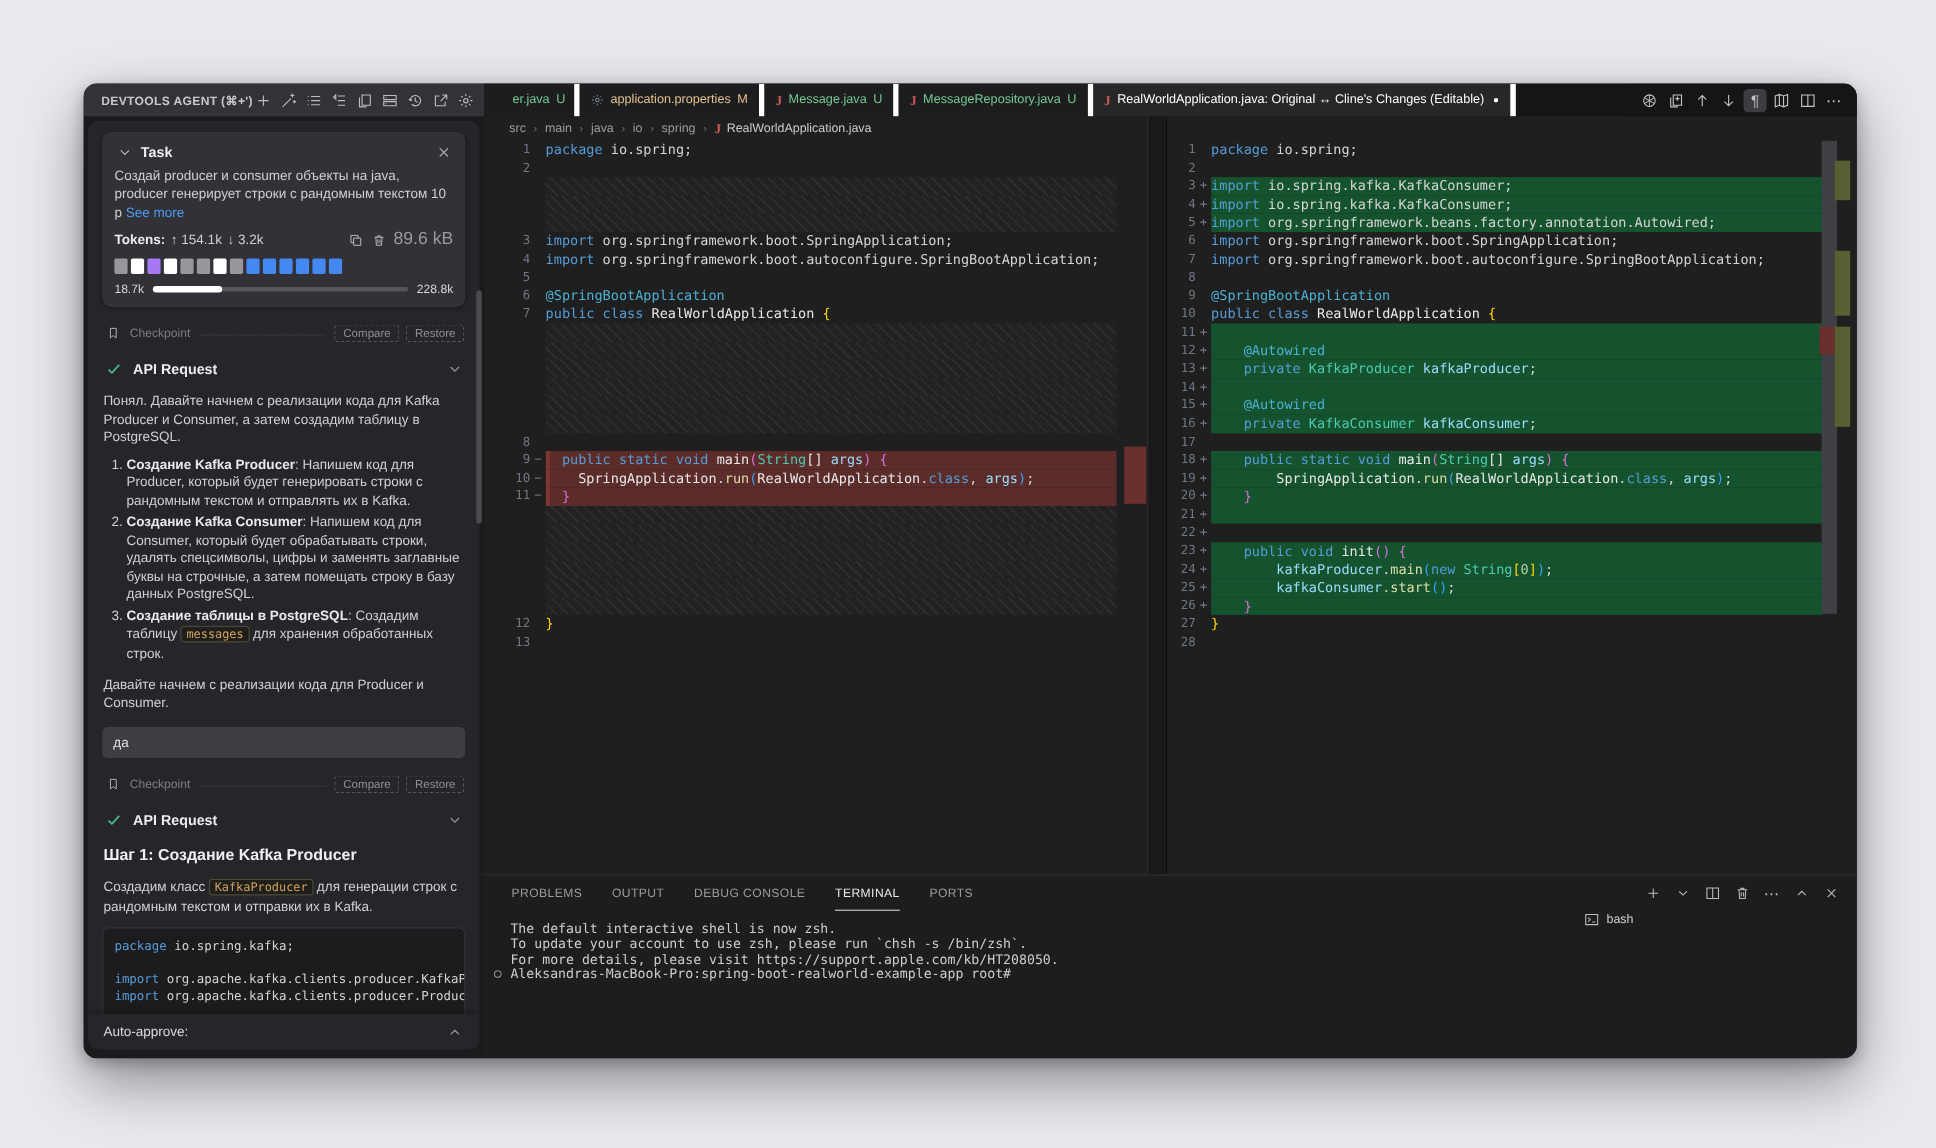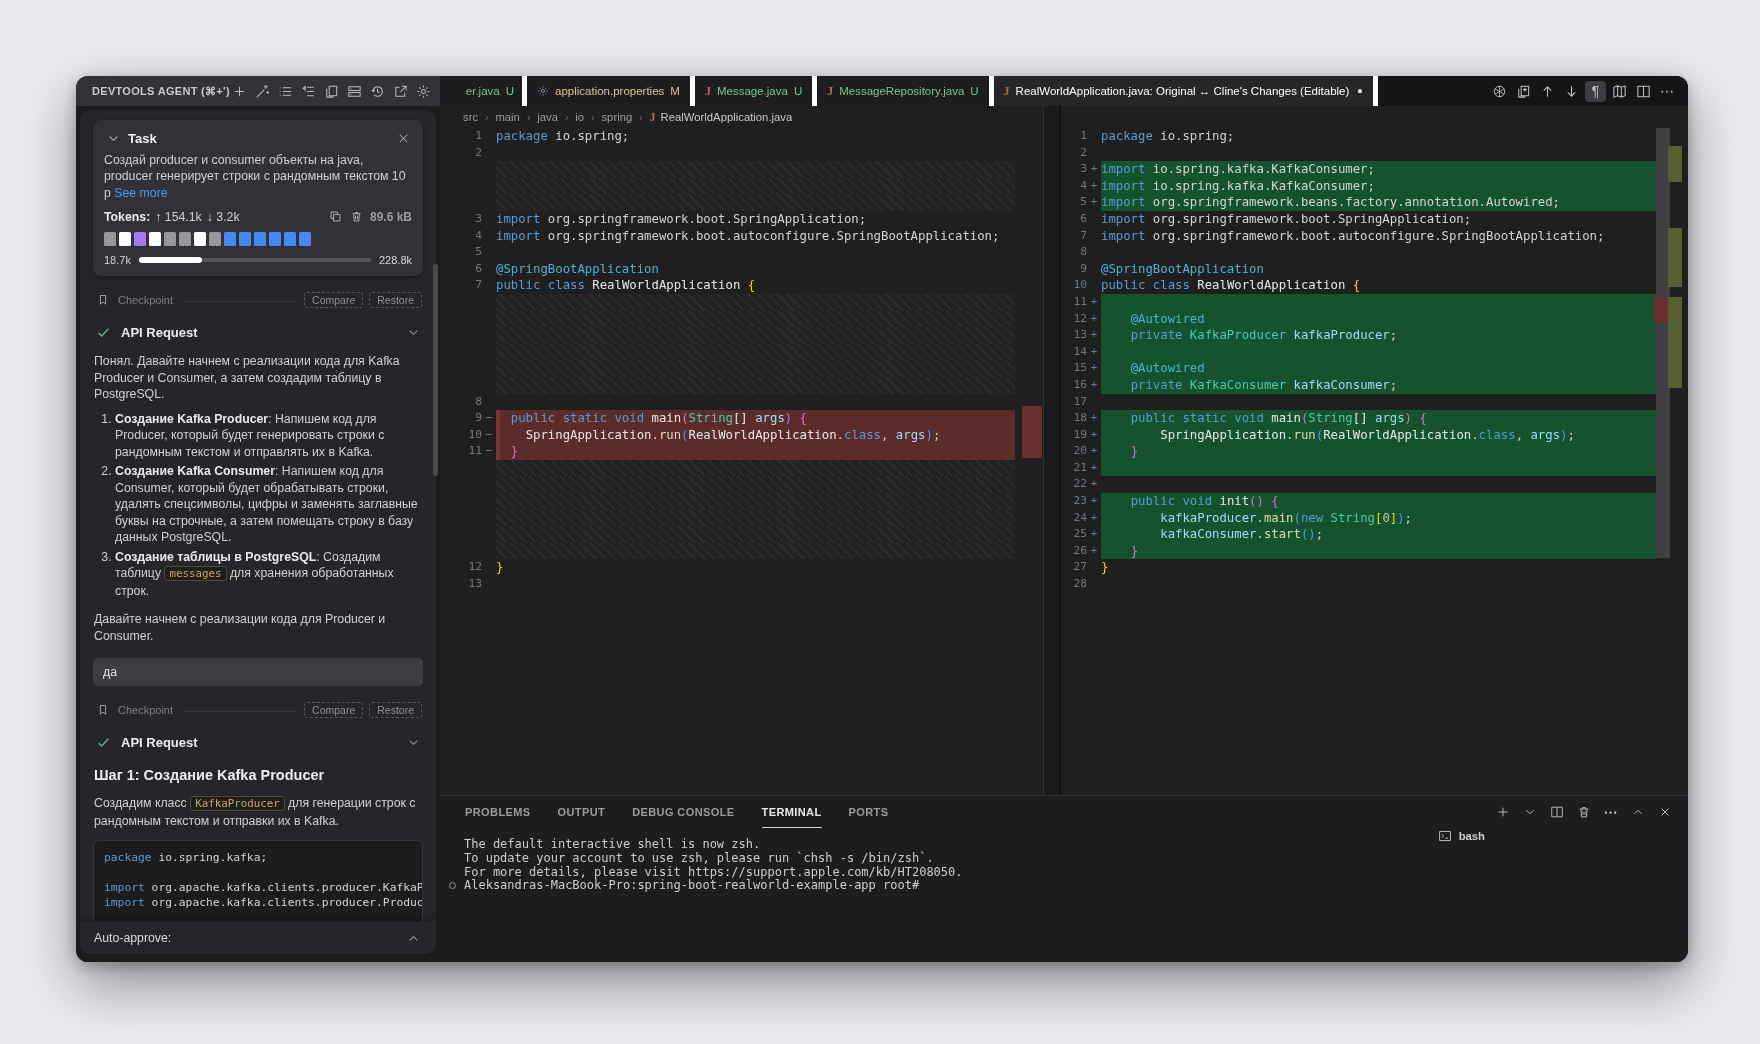--- a/index.html
+++ b/index.html
@@ -33,21 +33,21 @@
   .tc-head{display:flex;align-items:center;gap:6px;color:#d8d8da;}
   .tc-title{font-weight:700;font-size:13px;color:#f0f0f2;}
   .tc-close{margin-left:auto;color:#a8a8ab;}
   .tc-text{margin-top:5px;font-size:12.3px;line-height:1.34;color:#cfcfd1;}
   .see-more{color:#4e9bf0;}
   .tok-row{display:flex;align-items:center;margin-top:8px;font-size:12.3px;color:#cfcfd1;gap:5px;}
   .tok-label{font-weight:700;color:#ececee;}
   .tok-right{margin-left:auto;display:flex;align-items:center;gap:6px;color:#9a9a9e;}
   .tok-right .icon-btn{width:15px;height:15px;}
   .tok-right svg{width:13px;height:13px;}
-  .kb{font-size:12px;color:#9a9a9e;font-weight:bold;}
+  .kb{font-size:16px;color:#9a9a9e;}
   .blocks{display:flex;gap:3px;margin-top:8px;}
   .blocks span{width:12px;height:14px;border-radius:1.5px;display:block;}
   .ctx-row{display:flex;align-items:center;margin-top:8px;font-size:11px;color:#d6d6d8;}
   .ctx-track{flex:1;height:4px;background:#55555b;border-radius:2px;margin:0 8px;position:relative;}
   .ctx-fill{position:absolute;left:0;top:-1px;height:6px;background:#fff;border-radius:3px;}
   .checkpoint{display:flex;align-items:center;margin:15px 1px 0;color:#7e7e83;font-size:11px;gap:6px;}
   .cp-line{flex:1;border-bottom:1.5px dotted #49494e;height:2px;margin:0 3px;}
   .cp-btn{border:1px dashed #55555b;border-radius:3px;padding:1px 7px;font-size:10.5px;color:#8e8e93;white-space:nowrap;}
   .cp-ico svg{width:12px;height:12px;}
   .api{display:flex;align-items:center;gap:9px;margin:14px 1px 0;}
@@ -84,21 +84,21 @@
   .row.added .code{background:#14532d;}
   .line-a{position:absolute;left:603px;top:0;bottom:0;width:1px;background:#303034;}
   .gutterzone{position:absolute;left:604px;top:0;bottom:0;width:16px;background:#19191b;}
   .line-b{position:absolute;left:620px;top:0;bottom:0;width:1px;background:#0a0a0c;}
   .lmark-red{position:absolute;left:582px;top:300px;width:20px;height:52px;background:#6b2f2d;}
   .ruler-right{position:absolute;left:1214px;top:22px;bottom:0;width:34px;}
   .rr-slider{position:absolute;left:2px;top:0;width:14px;height:430px;background:#3f3f44;}
   .rr-mark{position:absolute;}
   
   .panel{position:absolute;left:364px;top:719px;width:1248px;height:167px;background:#1d1d1f;border-top:1px solid #2e2e31;box-sizing:border-box;}
-  .panel-header{display:flex;align-items:center;height:32px;padding:0 14px 0 25px;font-weight:bold;}
+  .panel-header{display:flex;align-items:center;height:32px;padding:0 14px 0 25px;}
   .ptab{font-size:11px;letter-spacing:.4px;color:#9b9b9e;margin-right:27px;height:31px;display:flex;align-items:center;border-bottom:1.5px solid transparent;}
   .ptab.active{color:#e9e9eb;border-bottom-color:#cfcfcf;}
   .panel-controls{margin-left:auto;display:flex;align-items:center;gap:9px;color:#c4c4c6;}
   .panel-controls .icon-btn svg{width:14px;height:14px;}
   .shell{display:flex;align-items:center;gap:5px;font-size:11.3px;color:#cccccc;margin-top:48px;}
   .shell svg{width:13px;height:13px;}
   .chev-sm{font-size:9px;color:#c4c4c6;}
   .terminal{position:absolute;left:0;top:42px;right:0;bottom:0;padding-left:24px;font-family:"DejaVu Sans Mono",monospace;font-size:12px;line-height:13.8px;color:#cdcdcf;}
   .tline{position:relative;white-space:pre;}
   .dec{position:absolute;left:-15px;top:3px;width:7px;height:7px;border:1px solid #8f8f92;border-radius:50%;box-sizing:border-box;}

